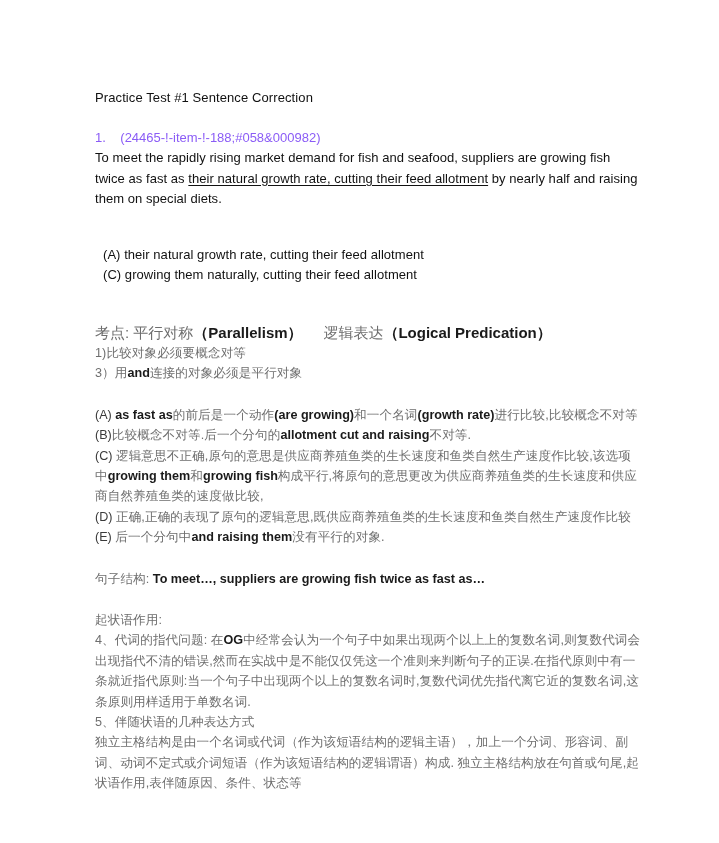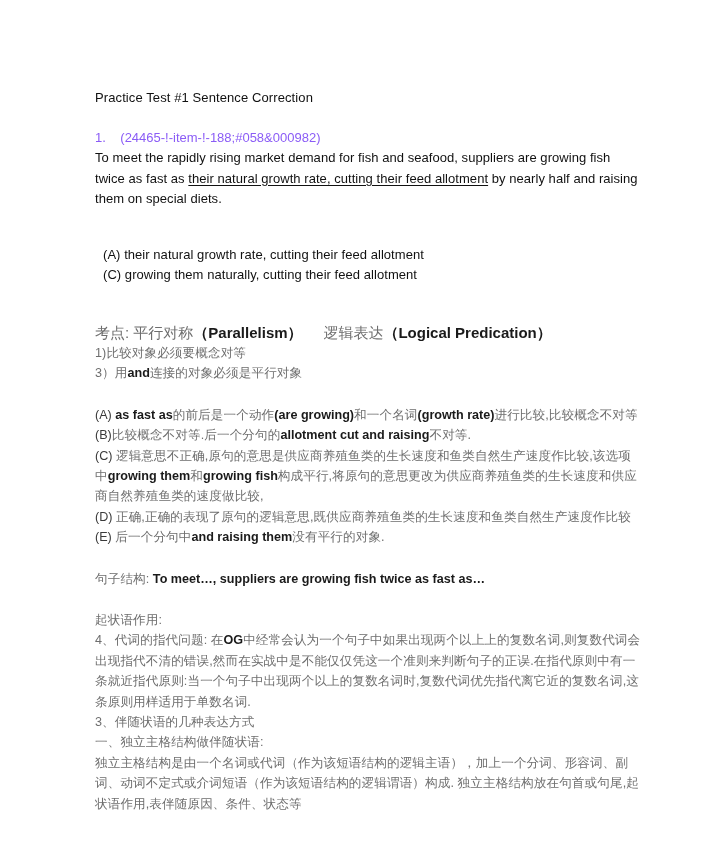--- a/index.html
+++ b/index.html
@@ -130,19 +130,18 @@
   <div class="gap-md"></div>
 
   <div class="cn"><span>句子结构:</span><span class="en"> To meet…, suppliers are growing fish twice as fast as…</span></div>
 
   <div class="gap-md"></div>
 
   <div class="cn">起状语作用:</div>
 
   <div class="cn"><span>4、代词的指代问题: 在</span><span class="en">OG</span><span>中经常会认为一个句子中如果出现两个以上上的复数名词,则复数代词会出现指代不清的错误,然而在实战中是不能仅仅凭这一个准则来判断句子的正误.在指代原则中有一条就近指代原则:当一个句子中出现两个以上的复数名词时,复数代词优先指代离它近的复数名词,这条原则用样适用于单数名词.</span></div>
 
-  <div class="cn">3、伴随状语的几种表达方式</div>
+  <div class="cn">5、伴随状语的几种表达方式</div>
 
-  <div class="cn">一、独立主格结构做伴随状语:</div>
 
   <div class="cn">独立主格结构是由一个名词或代词（作为该短语结构的逻辑主语），加上一个分词、形容词、副词、动词不定式或介词短语（作为该短语结构的逻辑谓语）构成. 独立主格结构放在句首或句尾,起状语作用,表伴随原因、条件、状态等</div>
 
 </div>
 
 </body></html>

